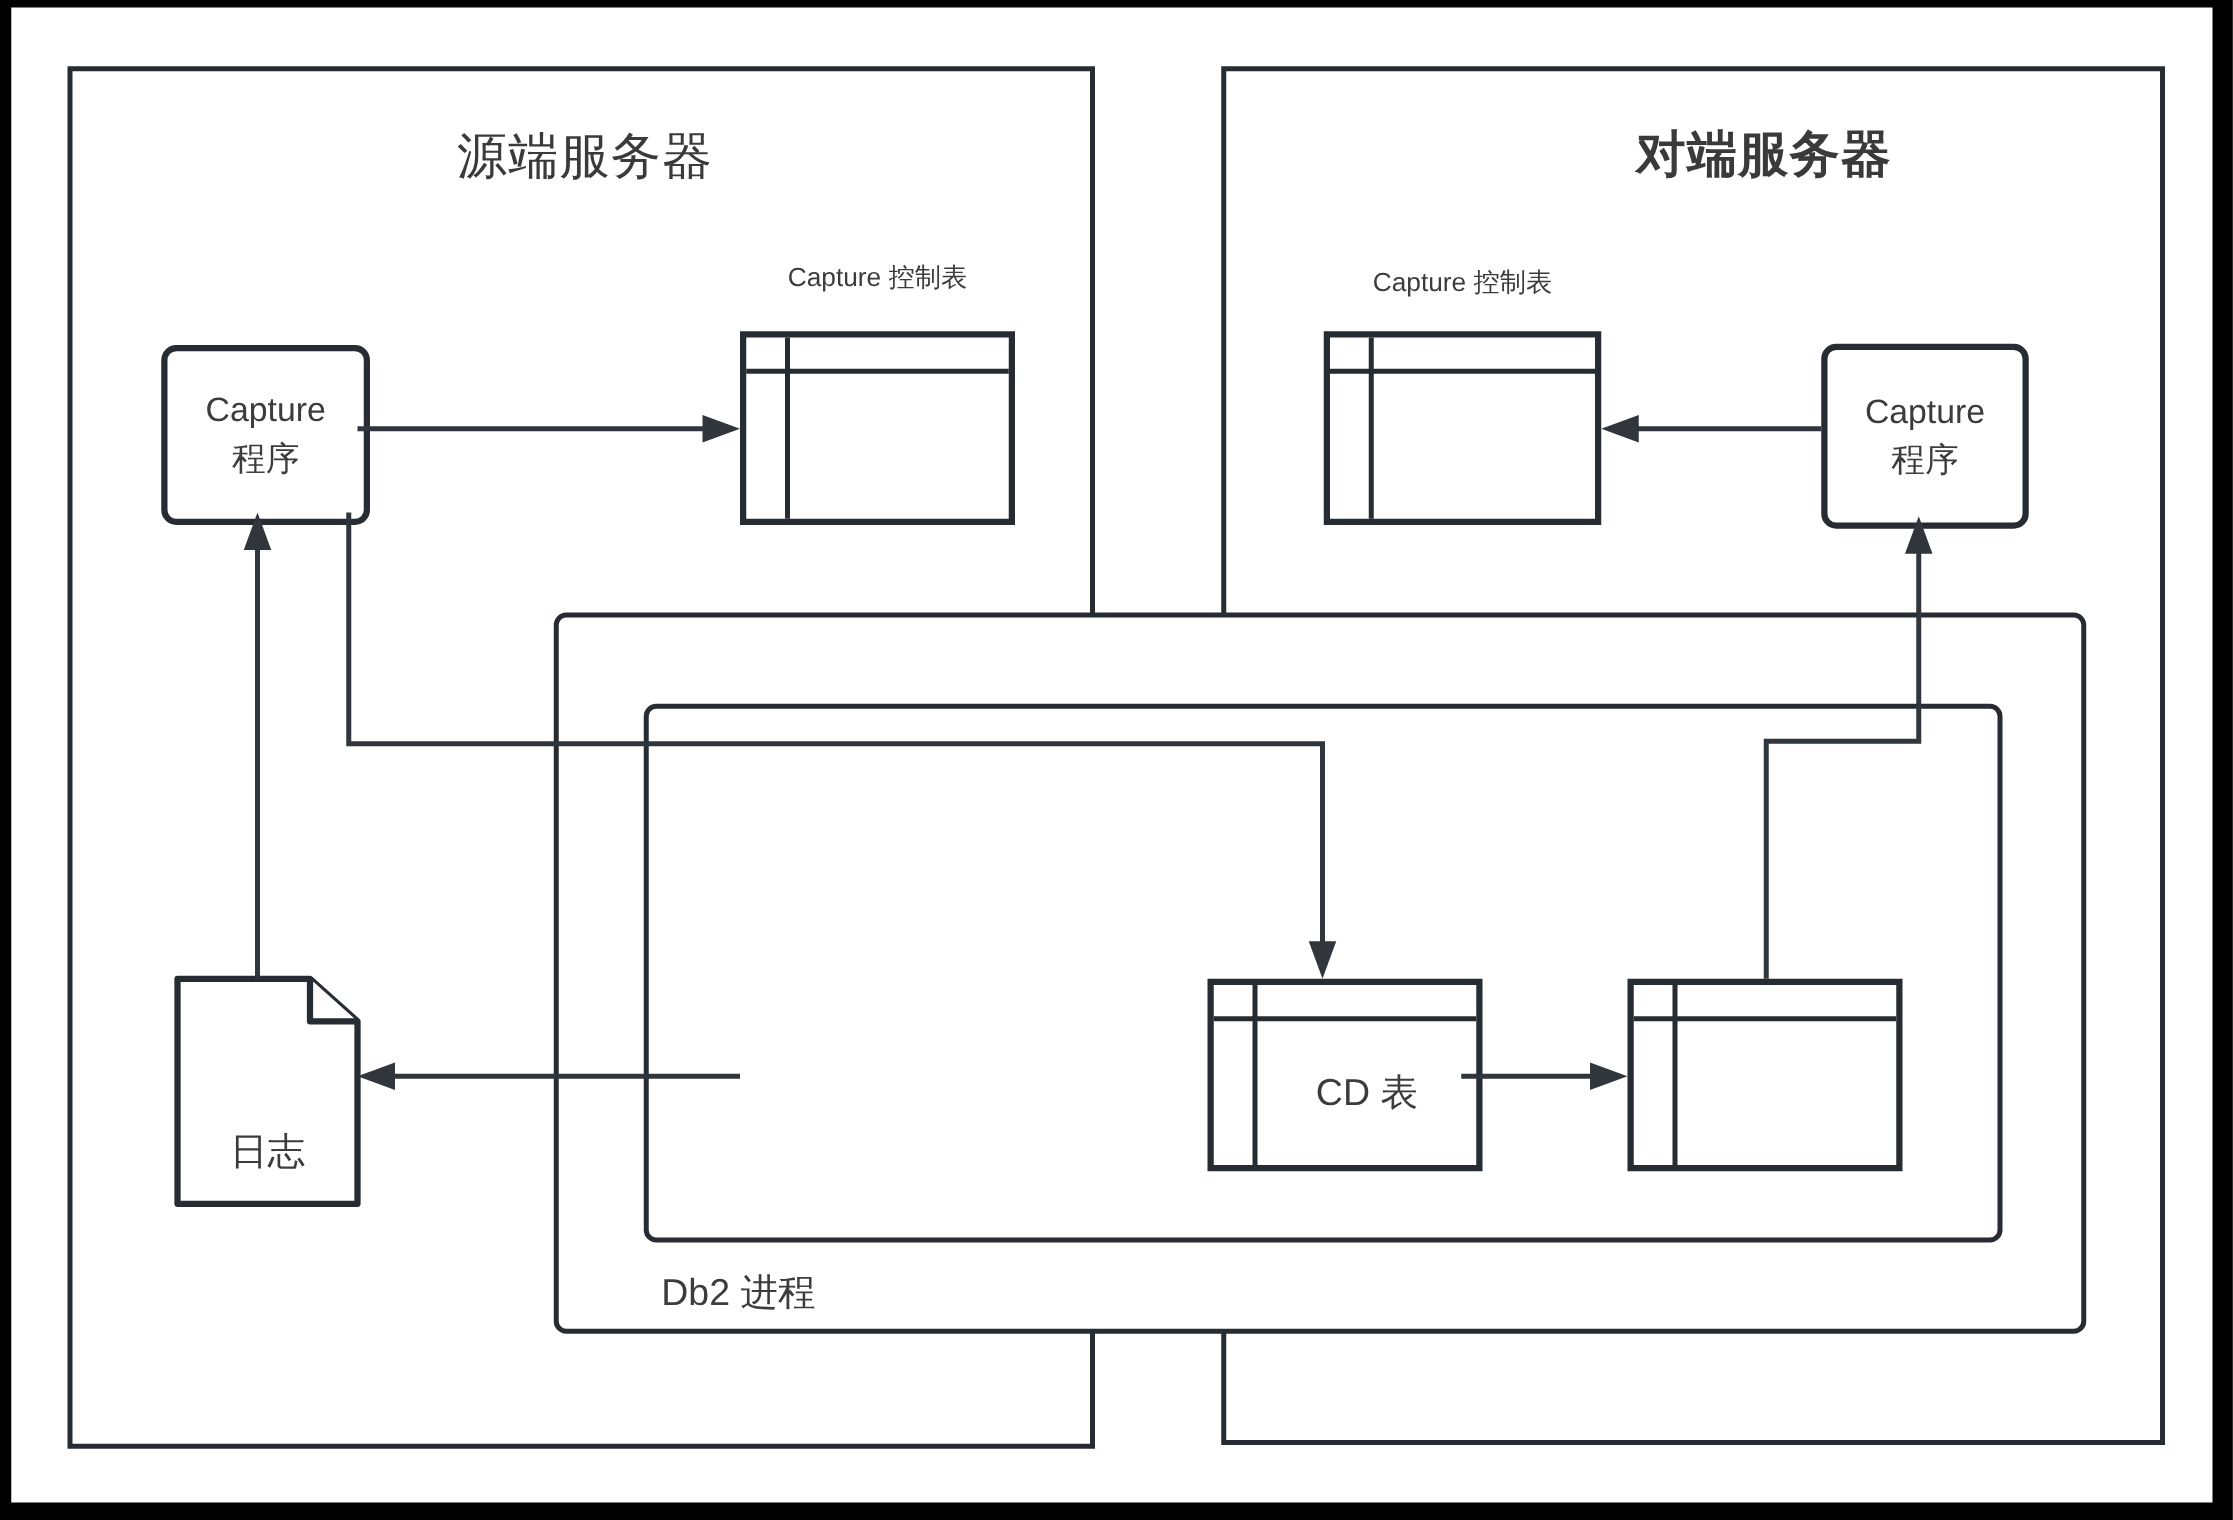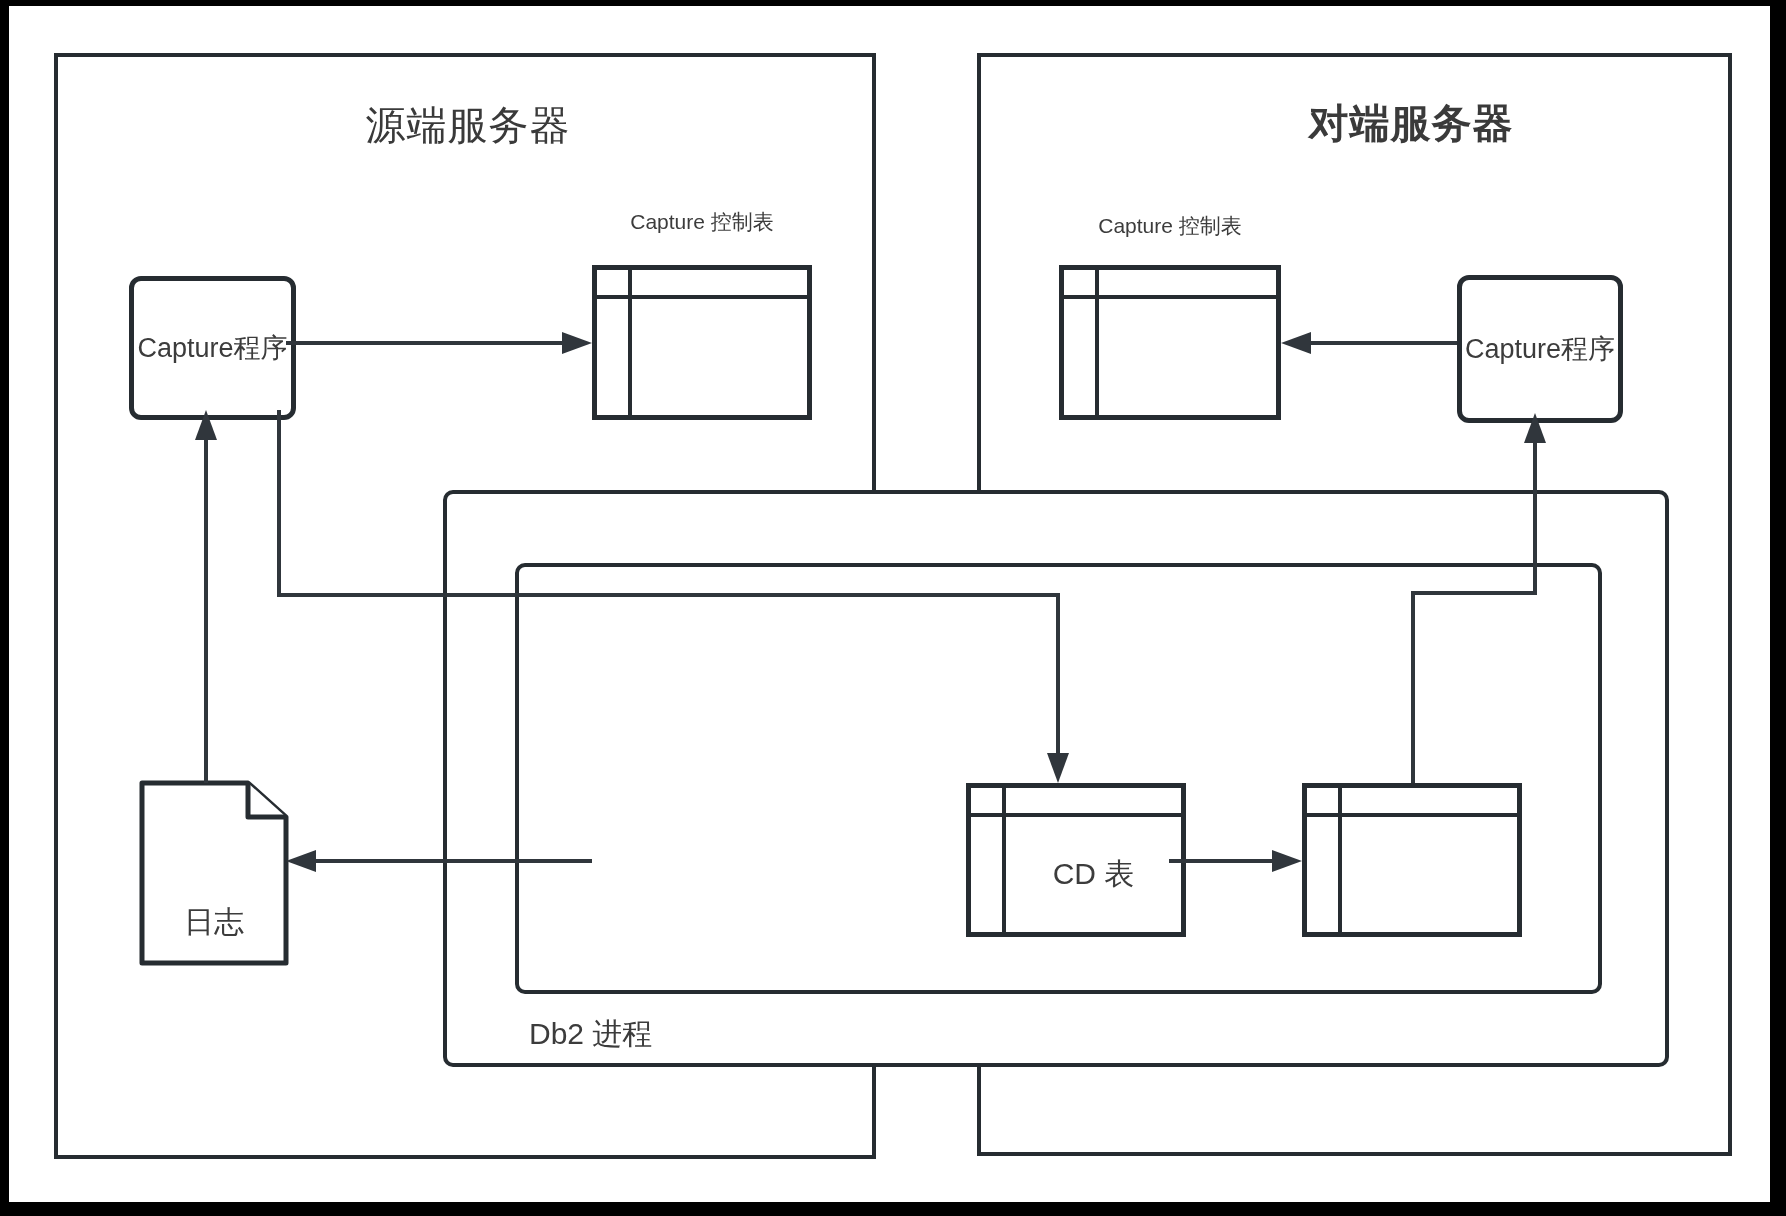--- a/index.html
+++ b/index.html
@@ -5,21 +5,21 @@
   html,body{margin:0;padding:0;background:#000;}
   .stage{
     position:relative;width:1786px;height:1216px;background:#000;overflow:hidden;
     font-family:"Liberation Sans","DejaVu Sans",sans-serif;
   }
   .canvas{position:absolute;left:9px;top:6px;width:1761px;height:1196px;background:#fff;}
   
   .sbox{position:absolute;border:4px solid #262c31;background:transparent;}
   .wbox{position:absolute;border:4px solid #262c31;background:#fff;border-radius:10px;}
   .pbox{position:absolute;border:5px solid #262c31;background:#fff;border-radius:12px;
-        display:flex;align-items:center;justify-content:center;
+        display:flex;flex-direction:column;align-items:center;justify-content:center;
         font-size:27px;line-height:39px;color:#3c3c3c;font-weight:500;text-align:center;}
   .server-title{position:absolute;transform:translate(-50%,-50%);font-size:40px;color:#3a3a3a;
         font-weight:500;white-space:nowrap;letter-spacing:1px;}
   .tbl-label{position:absolute;transform:translate(-50%,-50%);font-size:21px;color:#3c3c3c;
         font-weight:500;white-space:nowrap;}
   
   .dtable{position:absolute;border:5px solid #262c31;background:#fff;box-sizing:border-box;}
   .dtable .hline{position:absolute;left:0;right:0;top:25px;height:4px;background:#262c31;}
   .dtable .vline{position:absolute;top:0;bottom:0;left:31px;width:4px;background:#262c31;}
   .dtable .cell-label{position:absolute;left:35px;top:29px;right:0;bottom:0;

